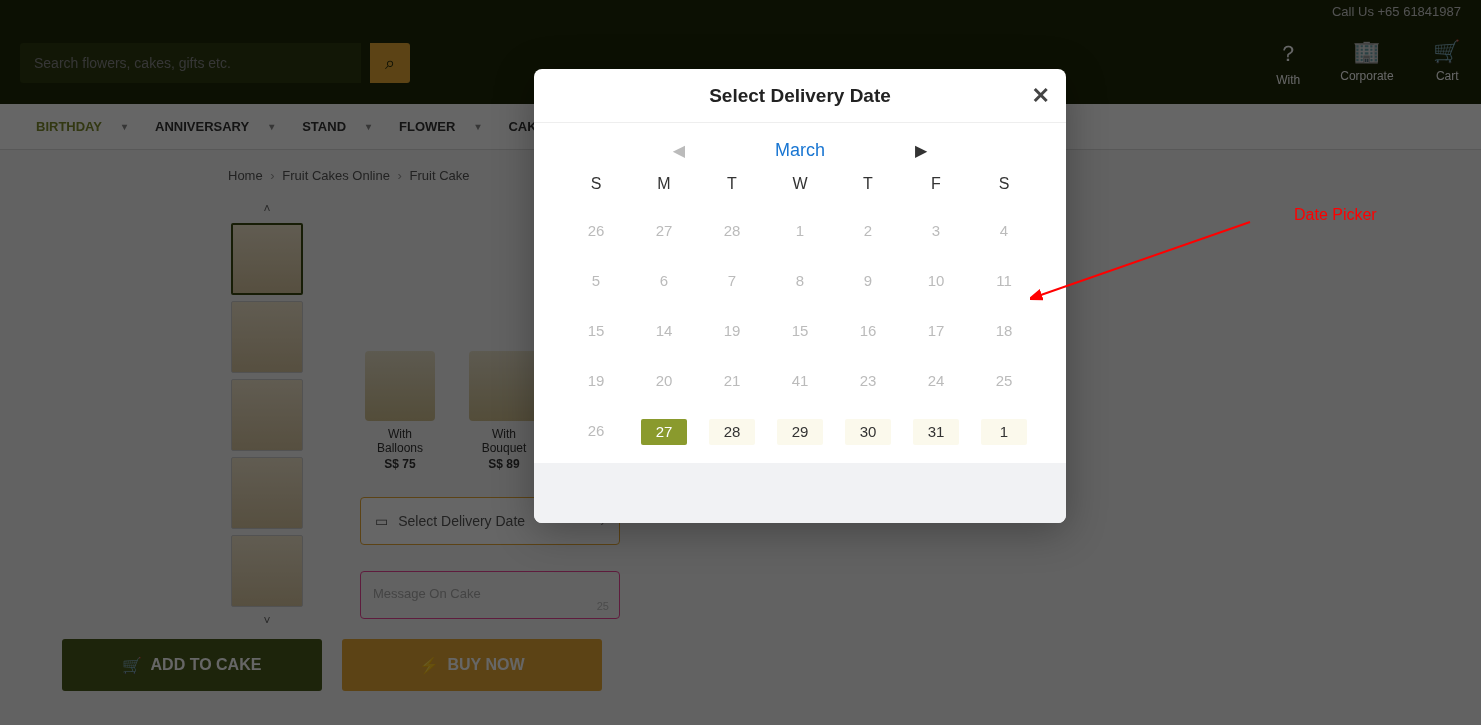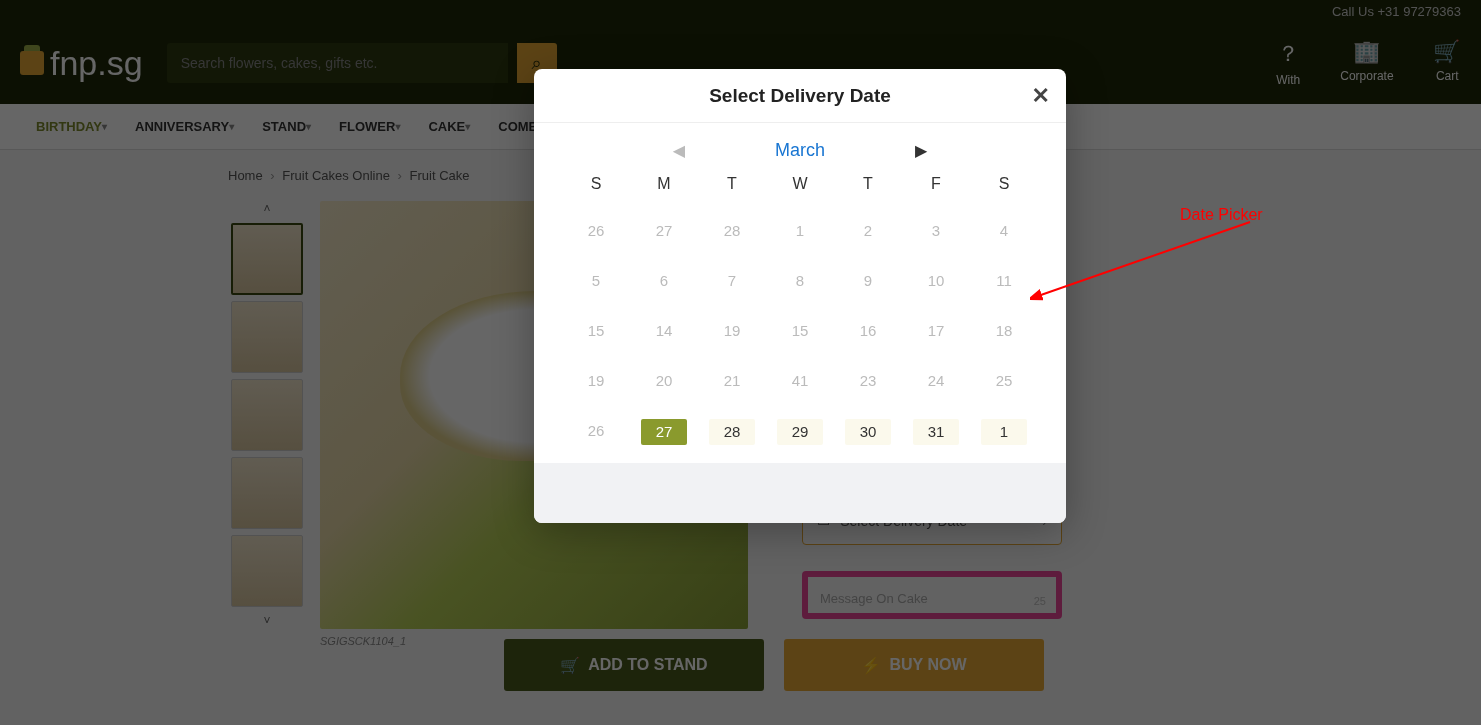--- a/index.html
+++ b/index.html
@@ -20,21 +20,21 @@
   .search-input { flex:1; height:40px; border:none; background:#2d3a10; color:#fff; padding:0 14px; font-size:14px; border-radius:3px 0 0 3px; }
   .search-input::placeholder { color:#888; }
   .search-btn { width:40px; height:40px; background:#e5a836; border:none; border-radius:0 3px 3px 0; display:flex; align-items:center; justify-content:center; }
 
   .head-right { margin-left:auto; display:flex; gap:40px; color:#fff; }
   .head-item { display:flex; flex-direction:column; align-items:center; font-size:12px; gap:4px; }
   .head-icon { font-size:22px; }
 
   
   .nav { background:#fff; border-bottom:1px solid #ddd; height:46px; display:flex; align-items:center; padding:0 36px; gap:28px; font-size:13px; font-weight:600; color:#333; }
-  .nav-item { display:flex; align-items:center; gap:0; }
+  .nav-item { display:flex; align-items:center; gap:20px; }
   .nav-item.first { color:#7d8b2d; }
   .chev { font-size:10px; color:#888; }
 
   
   .page { padding:18px 228px 20px; }
   .crumb { font-size:13px; color:#555; margin-bottom:18px; }
   .crumb .sep { margin:0 4px; color:#999; }
 
   .product { display:flex; gap:14px; }
   .thumbs { width:78px; display:flex; flex-direction:column; align-items:center; gap:6px; }
@@ -48,21 +48,21 @@
 
   .info { flex:1; padding-left:40px; }
   .addons { display:flex; gap:24px; }
   .addon { width:80px; text-align:center; font-size:12px; color:#333; }
   .addon-img { width:70px; height:70px; background:linear-gradient(#e8e0c8,#d0c090); border-radius:4px; margin:0 auto 6px; }
   .addon-price { font-weight:600; margin-top:2px; }
 
   .deliv-btn { margin-top:60px; width:260px; height:48px; border:1px solid #e5a836; border-radius:4px; display:flex; align-items:center; padding:0 14px; color:#555; font-size:14px; gap:10px; background:#fff; }
   .deliv-btn .arrow-r { margin-left:auto; color:#888; }
 
-  .msg-field { margin-top:26px; width:260px; height:48px; border:6px solid #ec4899; border-radius:4px; padding:14px 12px 0; font-size:13px; color:#aaa; position:relative; }
+  .msg-field { margin-top:26px; width:260px; height:48px; border:1px solid #ec4899; border-radius:4px; padding:14px 12px 0; font-size:13px; color:#aaa; position:relative; }
   .msg-count { position:absolute; right:10px; bottom:6px; font-size:11px; color:#bbb; }
 
   .btn-row { margin-top:20px; display:flex; gap:20px; }
   .big-btn { width:260px; height:52px; display:flex; align-items:center; justify-content:center; gap:8px; font-size:16px; font-weight:700; color:#fff; border:none; border-radius:3px; }
   .big-btn.add { background:#4a5a1c; }
   .big-btn.buy { background:#e5a836; }
 
   
   .modal { position:absolute; left:534px; top:69px; width:532px; background:#fff; border-radius:8px; z-index:100; box-shadow:0 8px 40px rgba(0,0,0,0.3); overflow:hidden; }
   .modal-head { height:54px; display:flex; align-items:center; justify-content:center; font-size:19px; font-weight:700; color:#222; position:relative; border-bottom:1px solid #eee; }
@@ -75,35 +75,31 @@
 
   .cal-grid { display:grid; grid-template-columns:repeat(7,1fr); text-align:center; row-gap:26px; margin-top:8px; }
   .dow { font-size:16px; color:#333; font-weight:400; }
   .day { font-size:15px; color:#bbb; height:24px; line-height:24px; }
   .day.avail { color:#333; background:#fbf9ec; width:46px; height:26px; line-height:26px; margin:0 auto; border-radius:2px; }
   .day.selected { background:#8a9a2d; color:#fff; width:46px; height:26px; line-height:26px; margin:0 auto; border-radius:2px; }
 
   .modal-foot { height:60px; background:#f1f2f4; }
 
   
-  .anno-label { position:absolute; left:1180px; top:206px; color:#ff0000; font-size:16px; z-index:200; }
+  .anno-label { position:absolute; left:1294px; top:206px; color:#ff0000; font-size:16px; z-index:200; }
   .anno-arrow { position:absolute; left:1030px; top:218px; z-index:200; }
 </style>
 </head>
 <body>
 
 <div class="topbar">
-  <span>Call Us +31 97279363</span>
+  <span>Call Us +65 61841987</span>
 </div>
 
 <div class="header">
-  <div class="logo">
-    <span class="gift"></span>
-    <span>fnp.sg</span>
-  </div>
   <div class="search-wrap">
     <input class="search-input" placeholder="Search flowers, cakes, gifts etc." style="">
     <button class="search-btn">
       <span style="color:#1e2808;font-size:18px;">⌕</span>
     </button>
   </div>
   <div class="head-right">
     <div class="head-item">
       <span class="head-icon">？</span>
       <span>With</span>
@@ -162,26 +158,20 @@
       <div class="thumb active"></div>
       <div class="thumb"></div>
       <div class="thumb"></div>
       <div class="thumb"></div>
       <div class="thumb"></div>
       <div class="thumb-nav">
           <span>˅</span>
         </div>
     </div>
 
-    <div>
-      <div class="main-img">
-        <div class="cake-shape"></div>
-      </div>
-      <div class="sku">SGIGSCK1104_1</div>
-    </div>
 
     <div class="info">
       <div class="addons" style="margin-top:150px;">
         <div class="addon">
           <div class="addon-img"></div>
           <div>With</div>
           <div>Balloons</div>
           <div class="addon-price">S$ 75</div>
         </div>
         <div class="addon">
@@ -202,21 +192,21 @@
           <div class="msg-field">
             <span>Message On Cake</span>
             <span class="msg-count">25</span>
           </div>
         </div>
       </div>
 
       <div class="btn-row" style="margin-left:-298px;">
         <button class="big-btn add">
           <span>🛒</span>
-          <span>ADD TO STAND</span>
+          <span>ADD TO CAKE</span>
         </button>
         <button class="big-btn buy">
           <span>⚡</span>
           <span>BUY NOW</span>
         </button>
       </div>
     </div>
   </div>
 </div>
 

